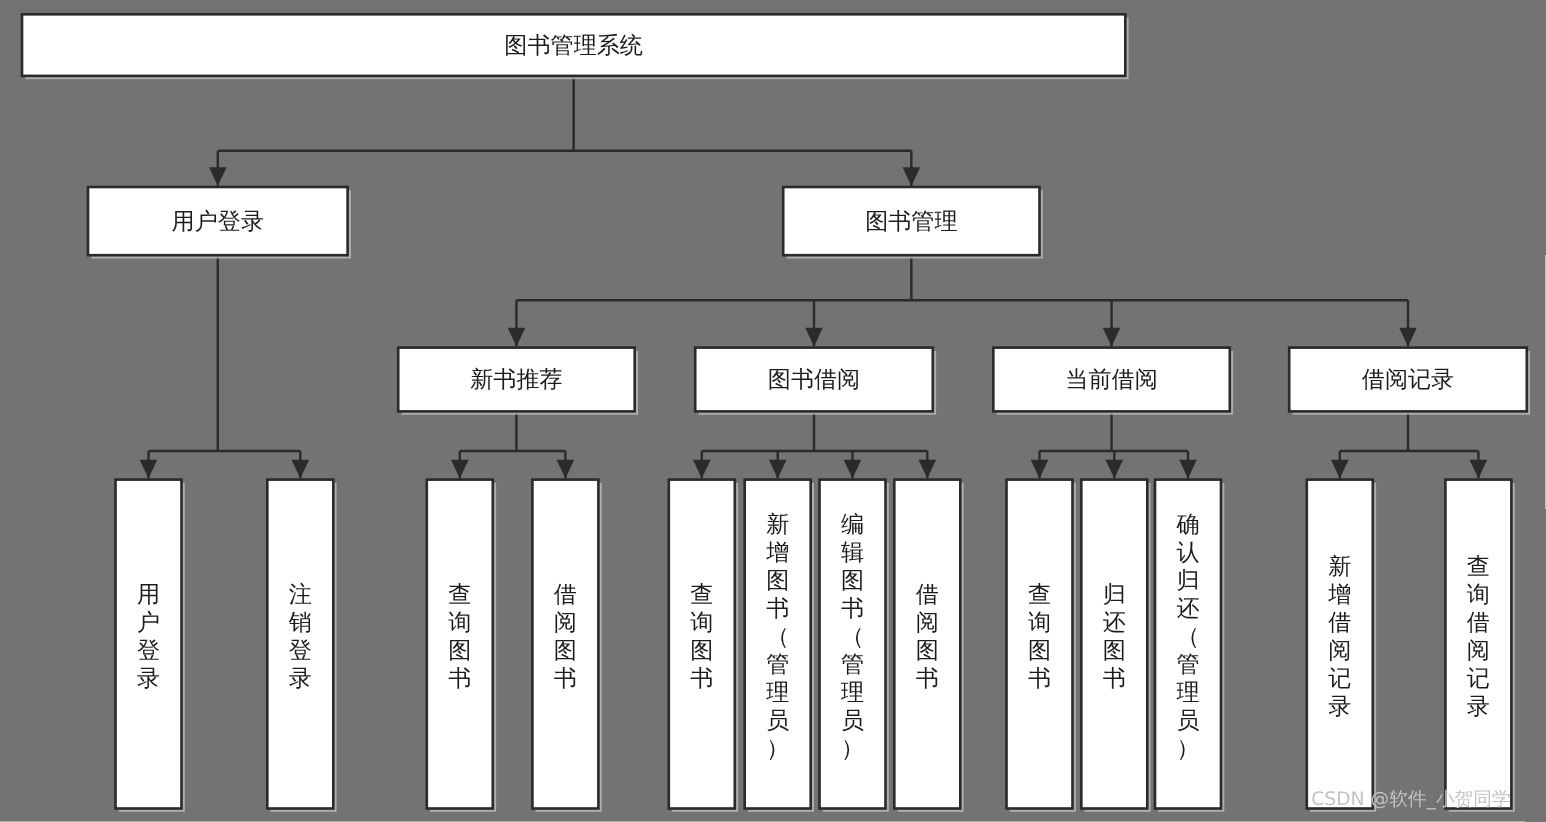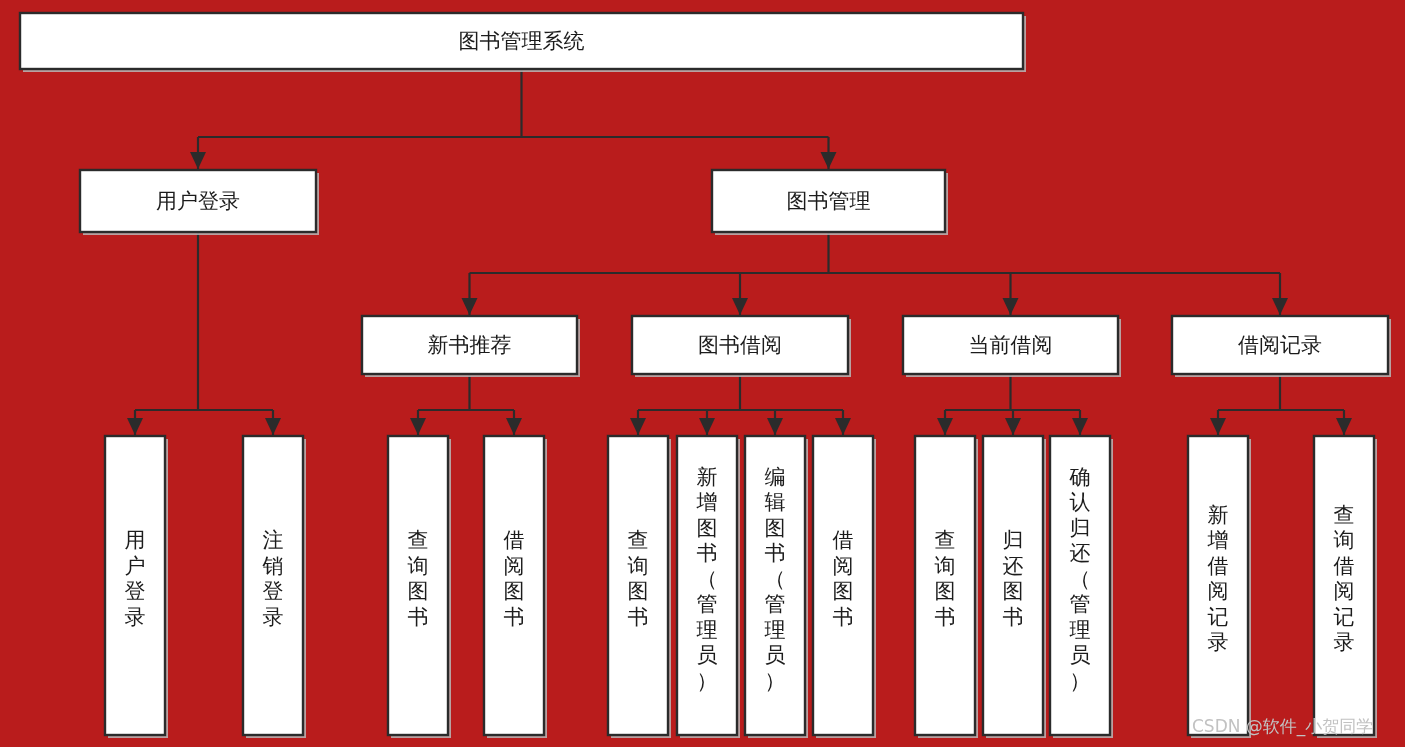--- a/index.html
+++ b/index.html
@@ -11,21 +11,21 @@
   body {
     width: 1405px;
     height: 747px;
     overflow: hidden;
     font-family: "DejaVu Sans", "Liberation Sans", sans-serif;
   }
   #diagram-root {
     position: relative;
     width: 1405px;
     height: 747px;
-    background: #b91c1c;
+    background: #737373;
   }
   svg.diagram-canvas {
     position: absolute;
     left: 0;
     top: 0;
     width: 1405px;
     height: 747px;
     display: block;
   }
   .node-box {

